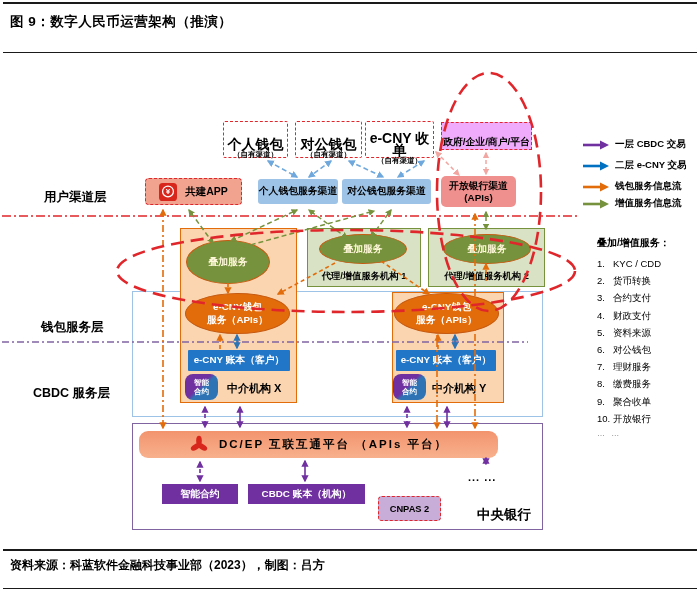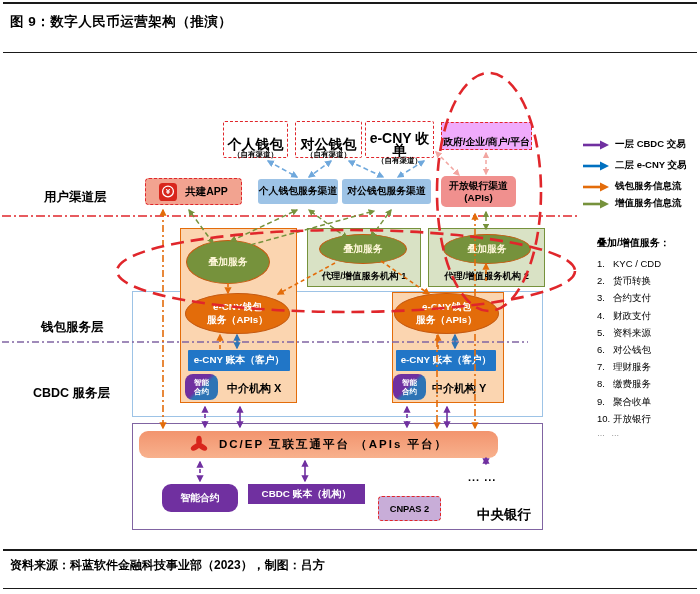--- a/index.html
+++ b/index.html
@@ -148,21 +148,21 @@
         <g fill="#d8261c">
           <ellipse cx="12" cy="7" rx="3.4" ry="6"></ellipse>
           <ellipse cx="12" cy="7" rx="3.4" ry="6" transform="rotate(120 12 12)"></ellipse>
           <ellipse cx="12" cy="7" rx="3.4" ry="6" transform="rotate(240 12 12)"></ellipse>
         </g>
       </svg>
     </span>
     <span>DC/EP 互联互通平台 （APIs 平台）</span>
   </div>
 
-  <div class="cbox purple-solid" style="left:162px;top:484px;width:76px;height:28px;border-radius:9px;">
+  <div class="cbox purple-solid" style="left:162px;top:484px;width:76px;height:20px;">
     <span>智能合约</span>
   </div>
   <div class="cbox purple-solid" style="left:248px;top:484px;width:117px;height:20px;">
     <span>CBDC 账本（机构）</span>
   </div>
   <div class="cbox cnpas" style="left:378px;top:496px;width:63px;height:25px;">
     <span>CNPAS 2</span>
   </div>
   <div class="dots" style="left:468px;top:471px;">... ...</div>
   <div class="cb-label" style="left:477px;top:506px;">中央银行</div>

